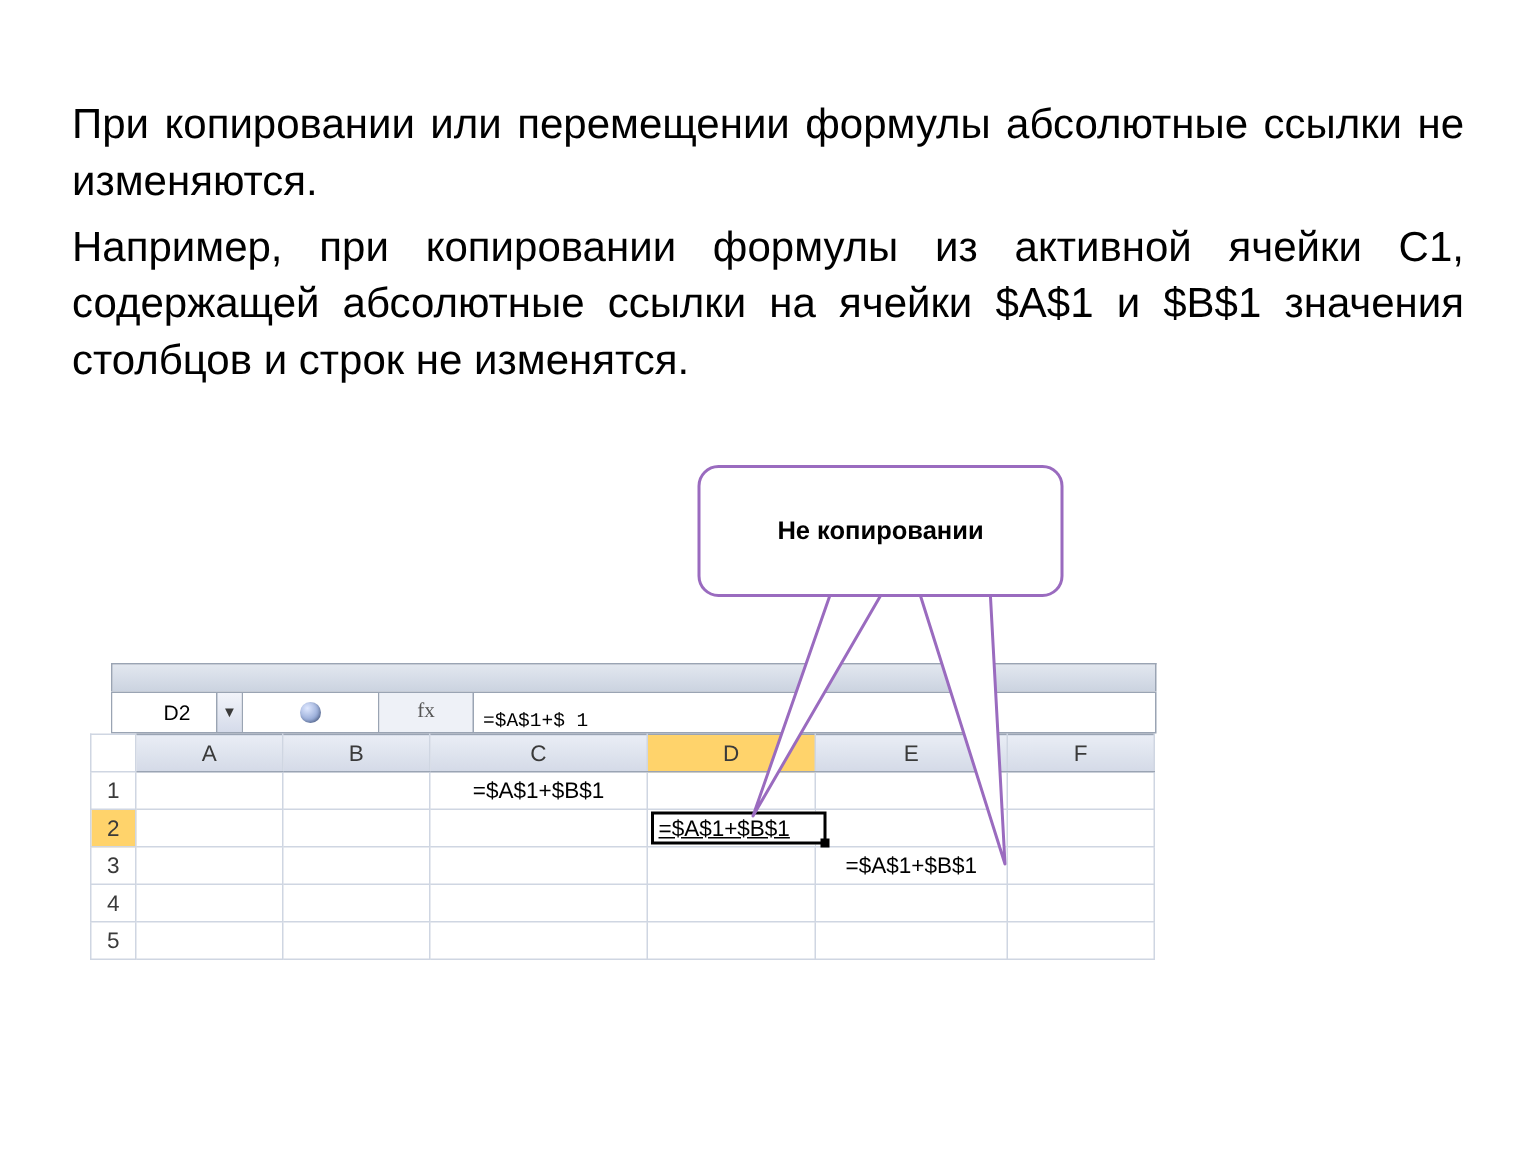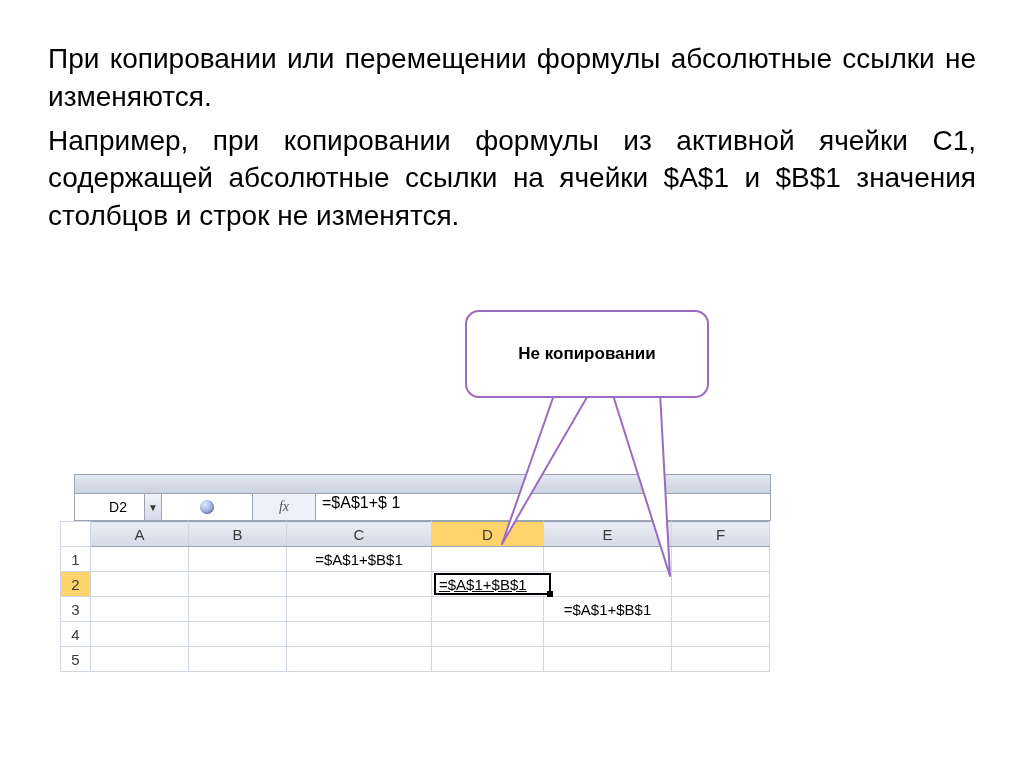--- a/index.html
+++ b/index.html
@@ -10,21 +10,21 @@
     background: #fff;
     font-family: Arial, "Helvetica Neue", Helvetica, sans-serif;
     color: #000;
     overflow: hidden;
   }
   .slide {
     position: relative;
     width: 1024px;
     height: 768px;
     box-sizing: border-box;
-    padding: 40px 48px 0 48px;
+    padding: 64px 48px 0 48px;
   }
   .para {
     font-size: 28px;
     line-height: 1.35;
     text-align: justify;
     text-justify: inter-word;
     margin-bottom: 6px;
   }
   .ex-label {
   }
@@ -55,21 +55,20 @@
     pointer-events: none;
     z-index: 2;
   }
 
   
   .sheet-wrap {
     position: absolute;
     left: 60px;
     top: 442px;
     width: 803px;
-    margin-top: 32px;
   }
   .top-strip {
     height: 18px;
     width: 695px;
     background: linear-gradient(#e2e7ef, #cbd3e0);
     border: 1px solid #9aa4b3;
     border-bottom: none;
     margin-left: 14px;
   }
   .namebox-row {
@@ -121,31 +120,31 @@
   }
   .fx-zone {
     width: 62px;
     border-right: 1px solid #9aa4b3;
     display: flex;
     align-items: center;
     justify-content: center;
     background: #eef1f7;
   }
   .fx-label {
-    font-style: italic;
     font-family: "Times New Roman", serif;
     font-size: 14px;
     color: #555;
   }
   .formula-text {
     flex: 1;
     display: flex;
-    align-items: flex-start;
+    align-items: flex-end;
     padding-left: 6px;
-    font-size: 16px;
+    font-size: 13px;
+    font-family: Liberation Mono, monospace;
   }
 
   table.grid {
     border-collapse: collapse;
     width: 709px;
     table-layout: fixed;
   }
   table.grid th, table.grid td {
     border: 1px solid #cfd6e2;
     font-size: 15px;

